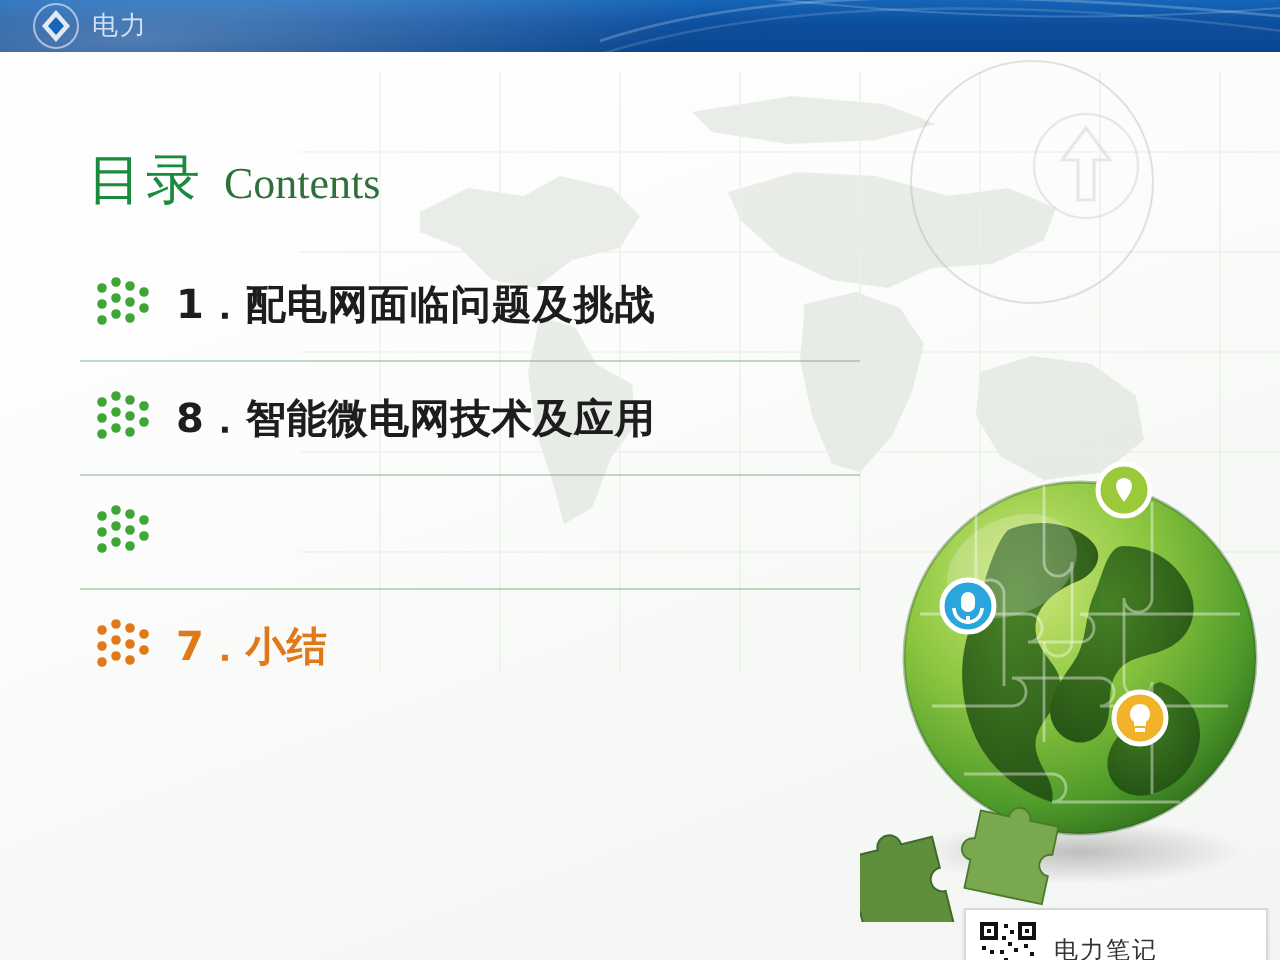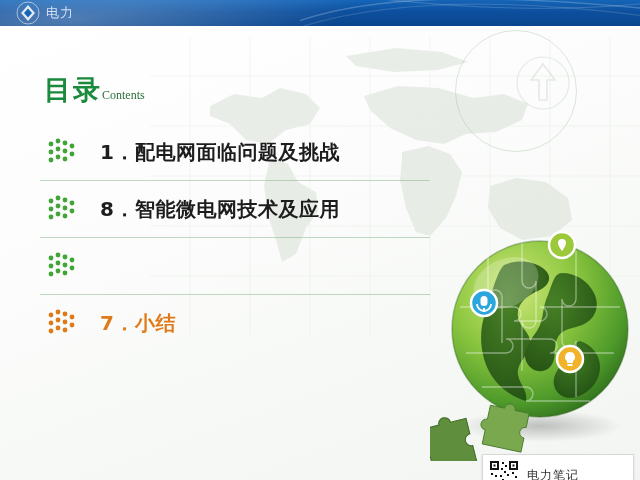--- a/index.html
+++ b/index.html
@@ -83,27 +83,28 @@
 
   
   .title-wrap {
     position: absolute;
     left: 44px; top: 46px;
     display: flex;
     align-items: baseline;
   }
   .title-cn {
     font-size: 27px;
-    font-weight: bold;
+    font-weight: normal;
     color: #1a8a3c;
     letter-spacing: 2px;
     font-family: "DejaVu Sans", "Liberation Sans", sans-serif;
   }
   .title-en {
-    font-size: 12px;
+    margin-left: 10px;
+    font-size: 22px;
     color: #2f6f3a;
     font-family: "Liberation Serif", serif;
     font-weight: normal;
   }
 
   
   .toc {
     position: absolute;
     left: 40px; top: 98px;
     width: 390px;
@@ -122,21 +123,20 @@
     margin-right: 8px;
     flex: 0 0 auto;
   }
   .toc-text {
     font-size: 20px;
     font-weight: bold;
     color: #1d1d1d;
     font-family: "DejaVu Sans", "Liberation Sans", sans-serif;
     letter-spacing: 0.5px;
     white-space: nowrap;
-    margin-left: 12px;
   }
   .toc-text.accent {
     color: #e07a18;
   }
 
   
   .globe-wrap {
     position: absolute;
     left: 430px; top: 185px;
     width: 210px; height: 250px;

